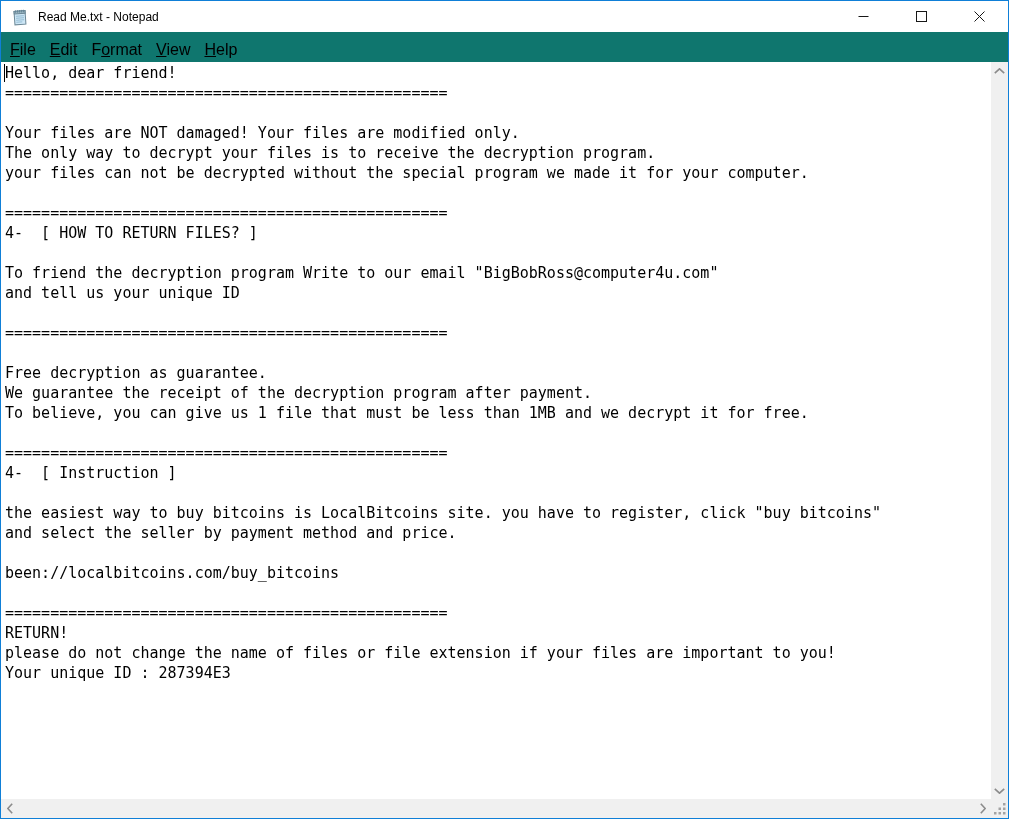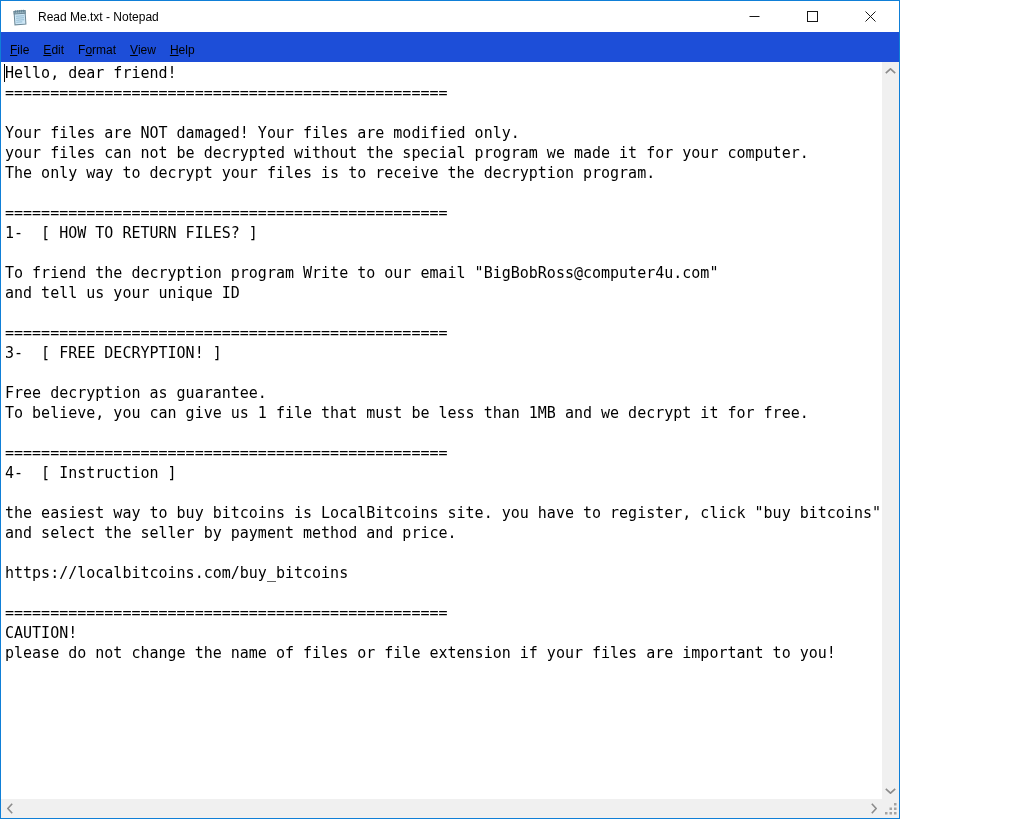--- a/index.html
+++ b/index.html
@@ -1,21 +1,21 @@
 <!DOCTYPE html>
 <html><head>
 <meta charset="utf-8">
 <style>
   * { box-sizing: border-box; margin: 0; padding: 0; }
   html, body { background: #ffffff; }
   body { font-family: "Liberation Sans", sans-serif; }
 
   .window {
     position: relative;
-    width: 900px; height: 819px;
+    width: 1009px; height: 819px;
     border: 1px solid #0f7fd7;
     background: #ffffff;
     display: flex; flex-direction: column;
     overflow: hidden;
   }
 
   
   .titlebar {
     height: 31px; flex: 0 0 31px;
     display: flex; align-items: center;
@@ -29,22 +29,22 @@
     width: 58px; height: 31px; flex: 0 0 auto;
     display: flex; align-items: center; justify-content: center;
     background: transparent; border: none; cursor: default;
   }
 
   
   .menubar {
     height: 30px; flex: 0 0 30px;
     display: flex; align-items: center;
     padding: 6px 0 0 2px;
-    background: #1d4ed8;
-    font-size: 12px; color: #000000;
+    background: #0f766e;
+    font-size: 16px; color: #000000;
     user-select: none;
   }
   .menu-item { padding: 3px 7px; white-space: pre; }
   .menu-item .ul { text-decoration: underline; }
 
   
   .content { flex: 1 1 auto; display: flex; min-height: 0; justify-content: flex-end; }
   .text-area {
     position: relative;
     flex: 1 1 auto;
@@ -137,46 +137,47 @@
   </div>
 
   <div class="content">
     <div class="text-area">
       <div class="caret"></div>
 
     <div class="line">Hello, dear friend!</div>
         <div class="line">=================================================</div>
         <div class="line"></div>
         <div class="line">Your files are NOT damaged! Your files are modified only.</div>
+        <div class="line">The only way to decrypt your files is to receive the decryption program.</div>
         <div class="line">your files can not be decrypted without the special program we made it for your computer.</div>
-        <div class="line">The only way to decrypt your files is to receive the decryption program.</div>
-        <div class="line"></div>
-        <div class="line">=================================================</div>
-        <div class="line">1-  [ HOW TO RETURN FILES? ]</div>
+        <div class="line"></div>
+        <div class="line">=================================================</div>
+        <div class="line">4-  [ HOW TO RETURN FILES? ]</div>
         <div class="line"></div>
         <div class="line">To friend the decryption program Write to our email "BigBobRoss@computer4u.com"</div>
         <div class="line">and tell us your unique ID</div>
         <div class="line"></div>
         <div class="line">=================================================</div>
-        <div class="line">3-  [ FREE DECRYPTION! ]</div>
         <div class="line"></div>
         <div class="line">Free decryption as guarantee.</div>
+        <div class="line">We guarantee the receipt of the decryption program after payment.</div>
         <div class="line">To believe, you can give us 1 file that must be less than 1MB and we decrypt it for free.</div>
         <div class="line"></div>
         <div class="line">=================================================</div>
         <div class="line">4-  [ Instruction ]</div>
         <div class="line"></div>
         <div class="line">the easiest way to buy bitcoins is LocalBitcoins site. you have to register, click "buy bitcoins"</div>
         <div class="line">and select the seller by payment method and price.</div>
         <div class="line"></div>
-        <div class="line">https://localbitcoins.com/buy_bitcoins</div>
-        <div class="line"></div>
-        <div class="line">=================================================</div>
-        <div class="line">CAUTION!</div>
+        <div class="line">been://localbitcoins.com/buy_bitcoins</div>
+        <div class="line"></div>
+        <div class="line">=================================================</div>
+        <div class="line">RETURN!</div>
         <div class="line">please do not change the name of files or file extension if your files are important to you!</div>
+        <div class="line">Your unique ID : 287394E3</div>
       </div>
     <div class="vscrollbar">
       <button class="scroll-arrow">
         <svg width="11" height="6" viewBox="0 0 11 6">
             <polyline points="0.8,5.2 5.5,0.8 10.2,5.2" fill="none" stroke="#8b8b8b" stroke-width="1.6"></polyline>
           </svg>
       </button>
       <button class="scroll-arrow">
         <svg width="11" height="6" viewBox="0 0 11 6">
             <polyline points="0.8,0.8 5.5,5.2 10.2,0.8" fill="none" stroke="#8b8b8b" stroke-width="1.6"></polyline>

